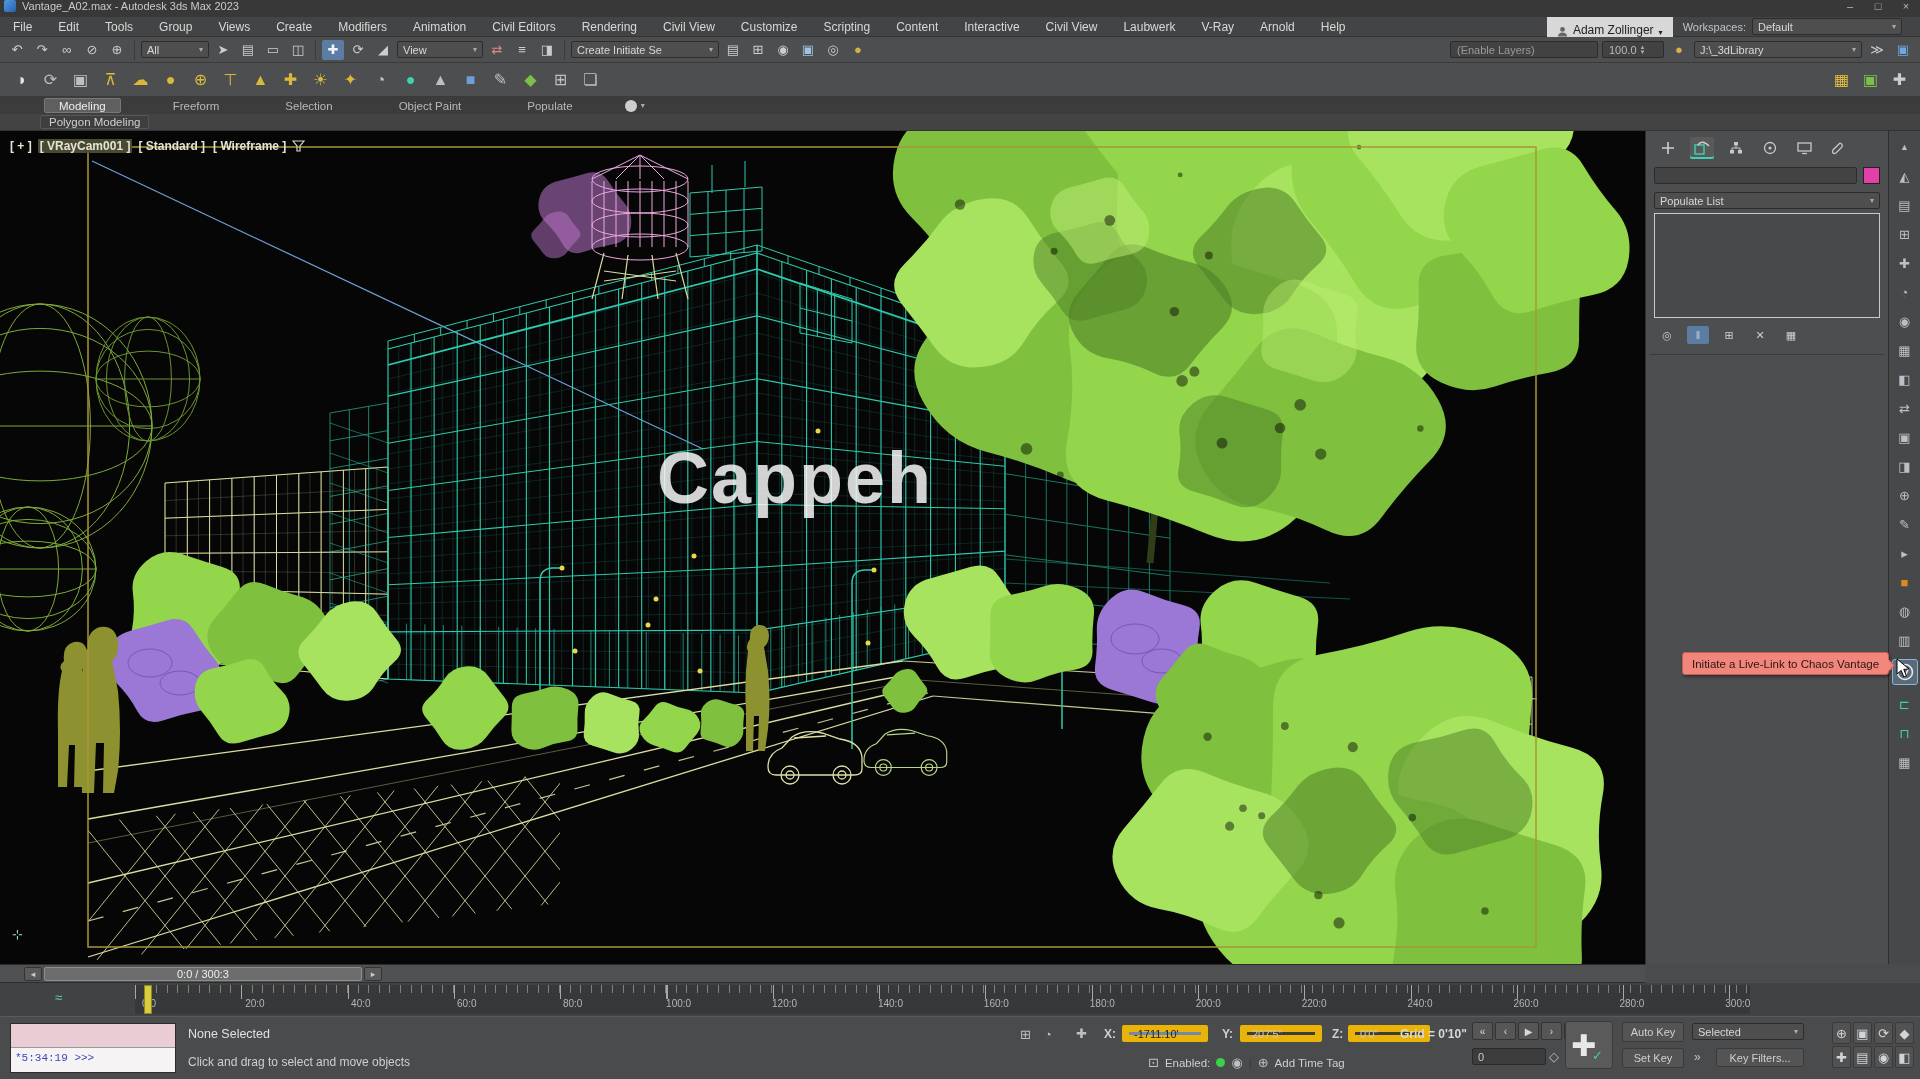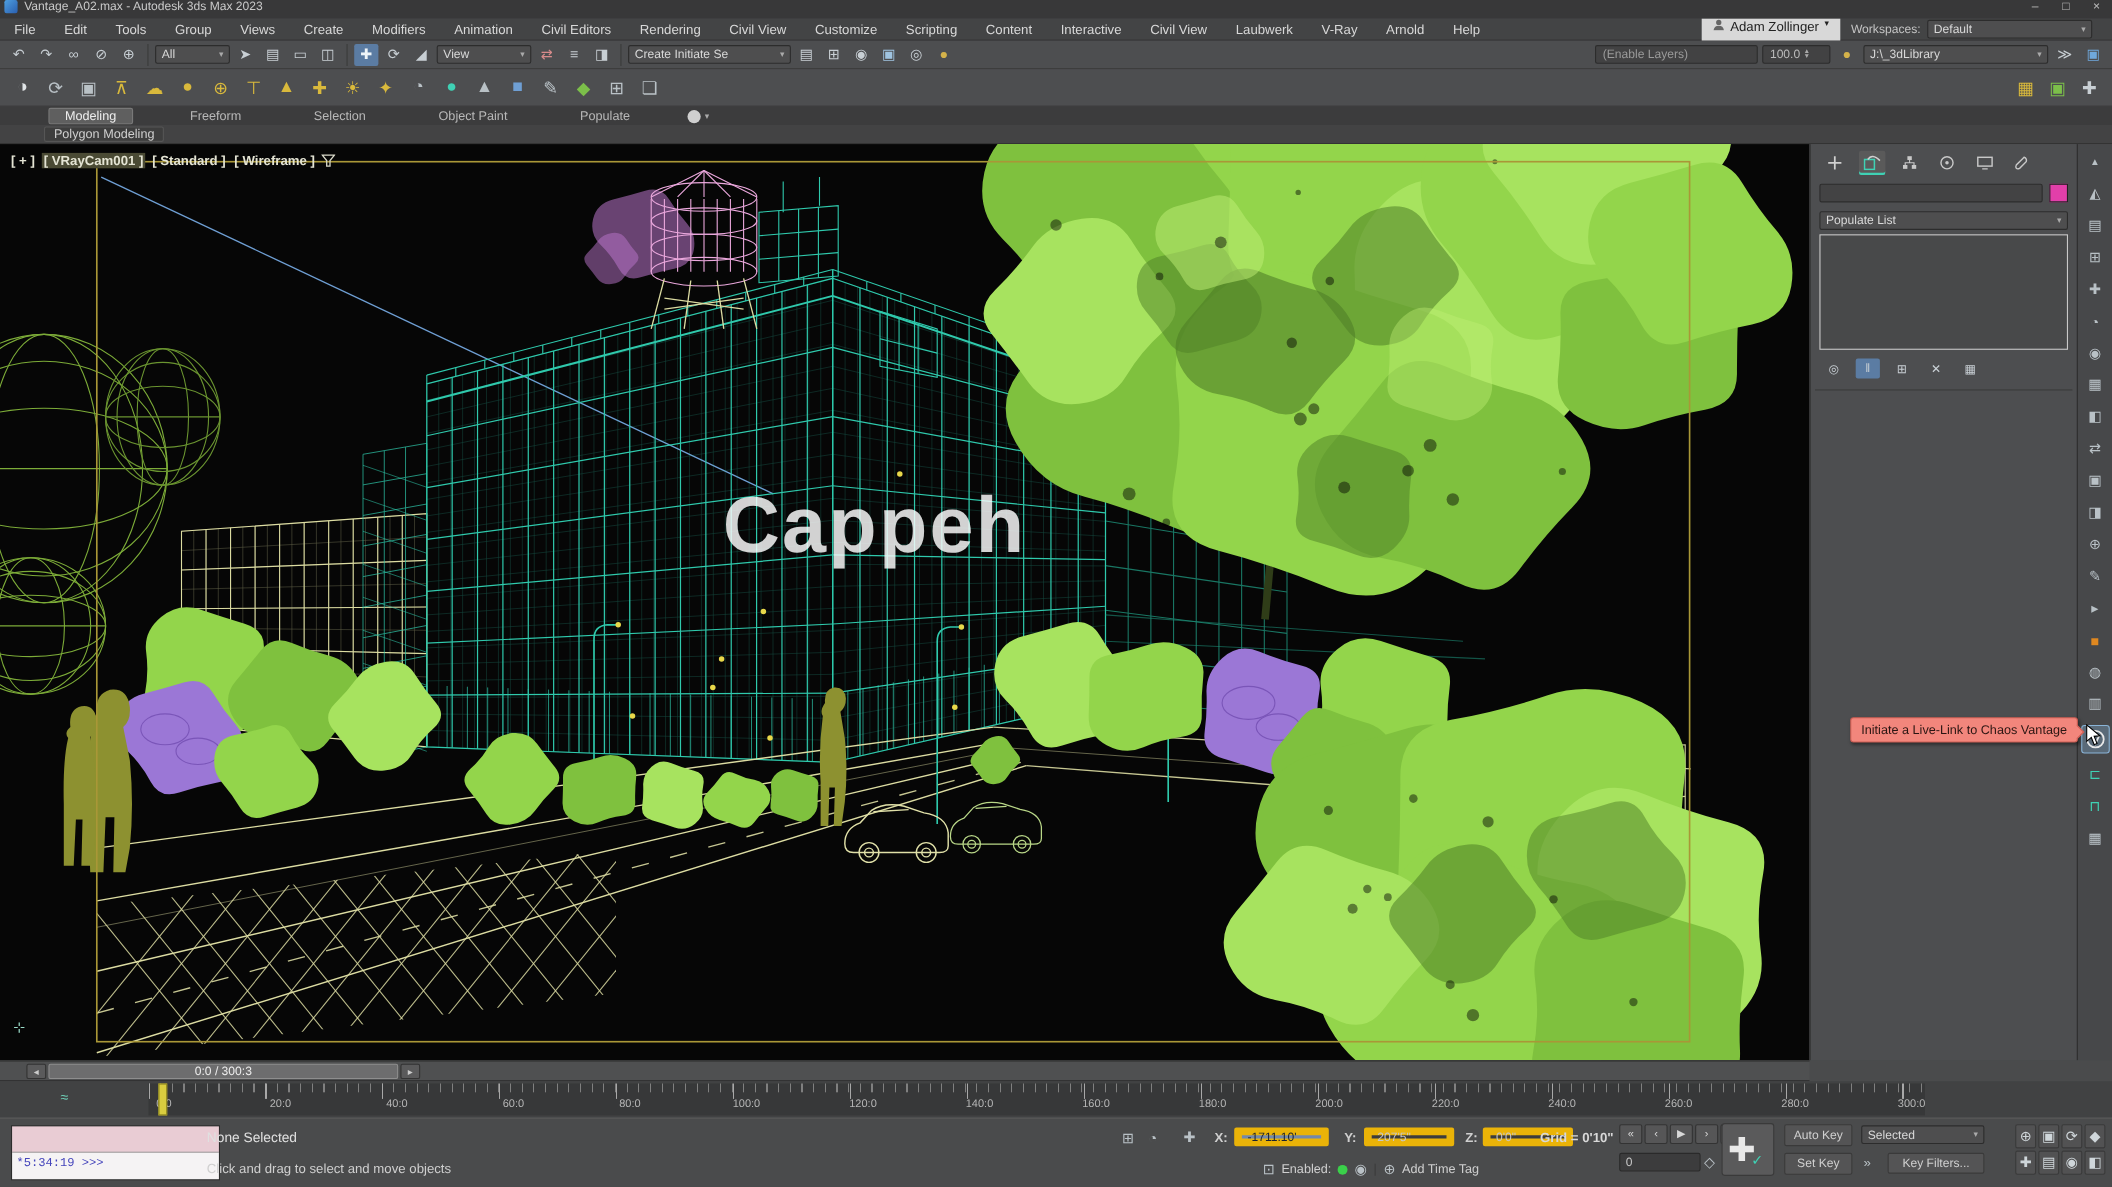--- a/index.html
+++ b/index.html
@@ -13,21 +13,21 @@
   #appicon { width:12px; height:12px; margin:0 6px 0 4px; border-radius:2px;
     background:linear-gradient(135deg,#4e9fe0,#2a5fb0); }
   #wincontrols { margin-left:auto; display:flex; }
   #wincontrols span { width:28px; text-align:center; color:#bbb; font-size:11px; }
 
   
   #menubar { position:absolute; left:0; top:17px; width:1920px; height:20px; background:#434445;
     display:flex; align-items:center; font-size:12px; border-bottom:1px solid #333; }
   .mi { padding:0 13px; color:#d8d8d8; }
   #userpill { margin-left:auto; background:#d8d8d8; color:#222; height:20px; display:flex;
-    align-items:flex-start; padding:0 10px; gap:5px; font-size:12px; }
+    align-items:flex-end; padding:0 10px; gap:5px; font-size:12px; }
   #wslabel { margin:0 6px 0 10px; color:#c3c3c3; font-size:11px; }
   .combo { background:#4e4e4f; border:1px solid #2c2c2c; border-radius:2px; height:17px;
     display:flex; align-items:center; padding:0 5px; font-size:11px; color:#d8d8d8; gap:5px; }
   .combo .arr { margin-left:auto; font-size:8px; color:#aaa; }
   #wscombo { width:150px; margin-right:18px; }
 
   
   #toolbar1 { position:absolute; left:0; top:37px; width:1920px; height:26px; background:#4d4e50;
     display:flex; align-items:center; padding:0 6px; gap:3px; border-bottom:1px solid #3a3a3a; }
   #toolbar2 { position:absolute; left:0; top:63px; width:1920px; height:34px; background:#4d4e50;
@@ -118,21 +118,21 @@
   #ruler .major { position:absolute; left:0; right:0; top:0; height:14px;
     background:repeating-linear-gradient(90deg,#a8a8a8 0,#a8a8a8 1px,transparent 1px,transparent 106.3px); }
   #tickLabels { position:absolute; left:-4px; right:-6px; top:13px; display:flex; justify-content:space-between; }
   .tick { font-size:10px; color:#b5b5b5; width:36px; text-align:center; }
   #frameMarker { position:absolute; left:9px; top:0; width:8px; height:29px; background:#d9cd3f;
     border:1px solid #8f8820; z-index:2; }
 
   
   #statusbar { position:absolute; left:0; top:1016px; width:1920px; height:63px; background:#4a4b4c;
     border-top:1px solid #5a5a5a; font-size:12px; }
-  #listener { position:absolute; left:10px; top:6px; width:190px; height:50px; border:1px solid #2c2c2c; }
+  #listener { position:absolute; left:10px; top:6px; width:166px; height:50px; border:1px solid #2c2c2c; }
   #listenerPink { height:24px; background:#e9ccd4; border-bottom:1px solid #999; }
   #listenerWhite { height:24px; background:#f5f3f4; color:#4444bb;
     font-family:"Liberation Mono","DejaVu Sans Mono",monospace; font-size:11px; padding:4px 4px 0; }
   #selStatus { position:absolute; left:188px; top:10px; color:#e0e0e0; font-size:12.5px; }
   #prompt { position:absolute; left:188px; top:38px; color:#cfcfcf; font-size:12px; }
   .stico { position:absolute; color:#b9c1c6; font-size:13px; }
   .coordlab { position:absolute; top:10px; color:#cfcfcf; font-size:12px; font-weight:bold; }
   .coordfield { position:absolute; top:8px; height:17px; background:#3c3c3d; border:7px solid #eab308;
     border-radius:2px; color:#c8c8c8; font-size:11px; display:flex; align-items:center; padding:0 5px; }
   .coordfield.sel { background:#7388ab; color:#1c2330; }

